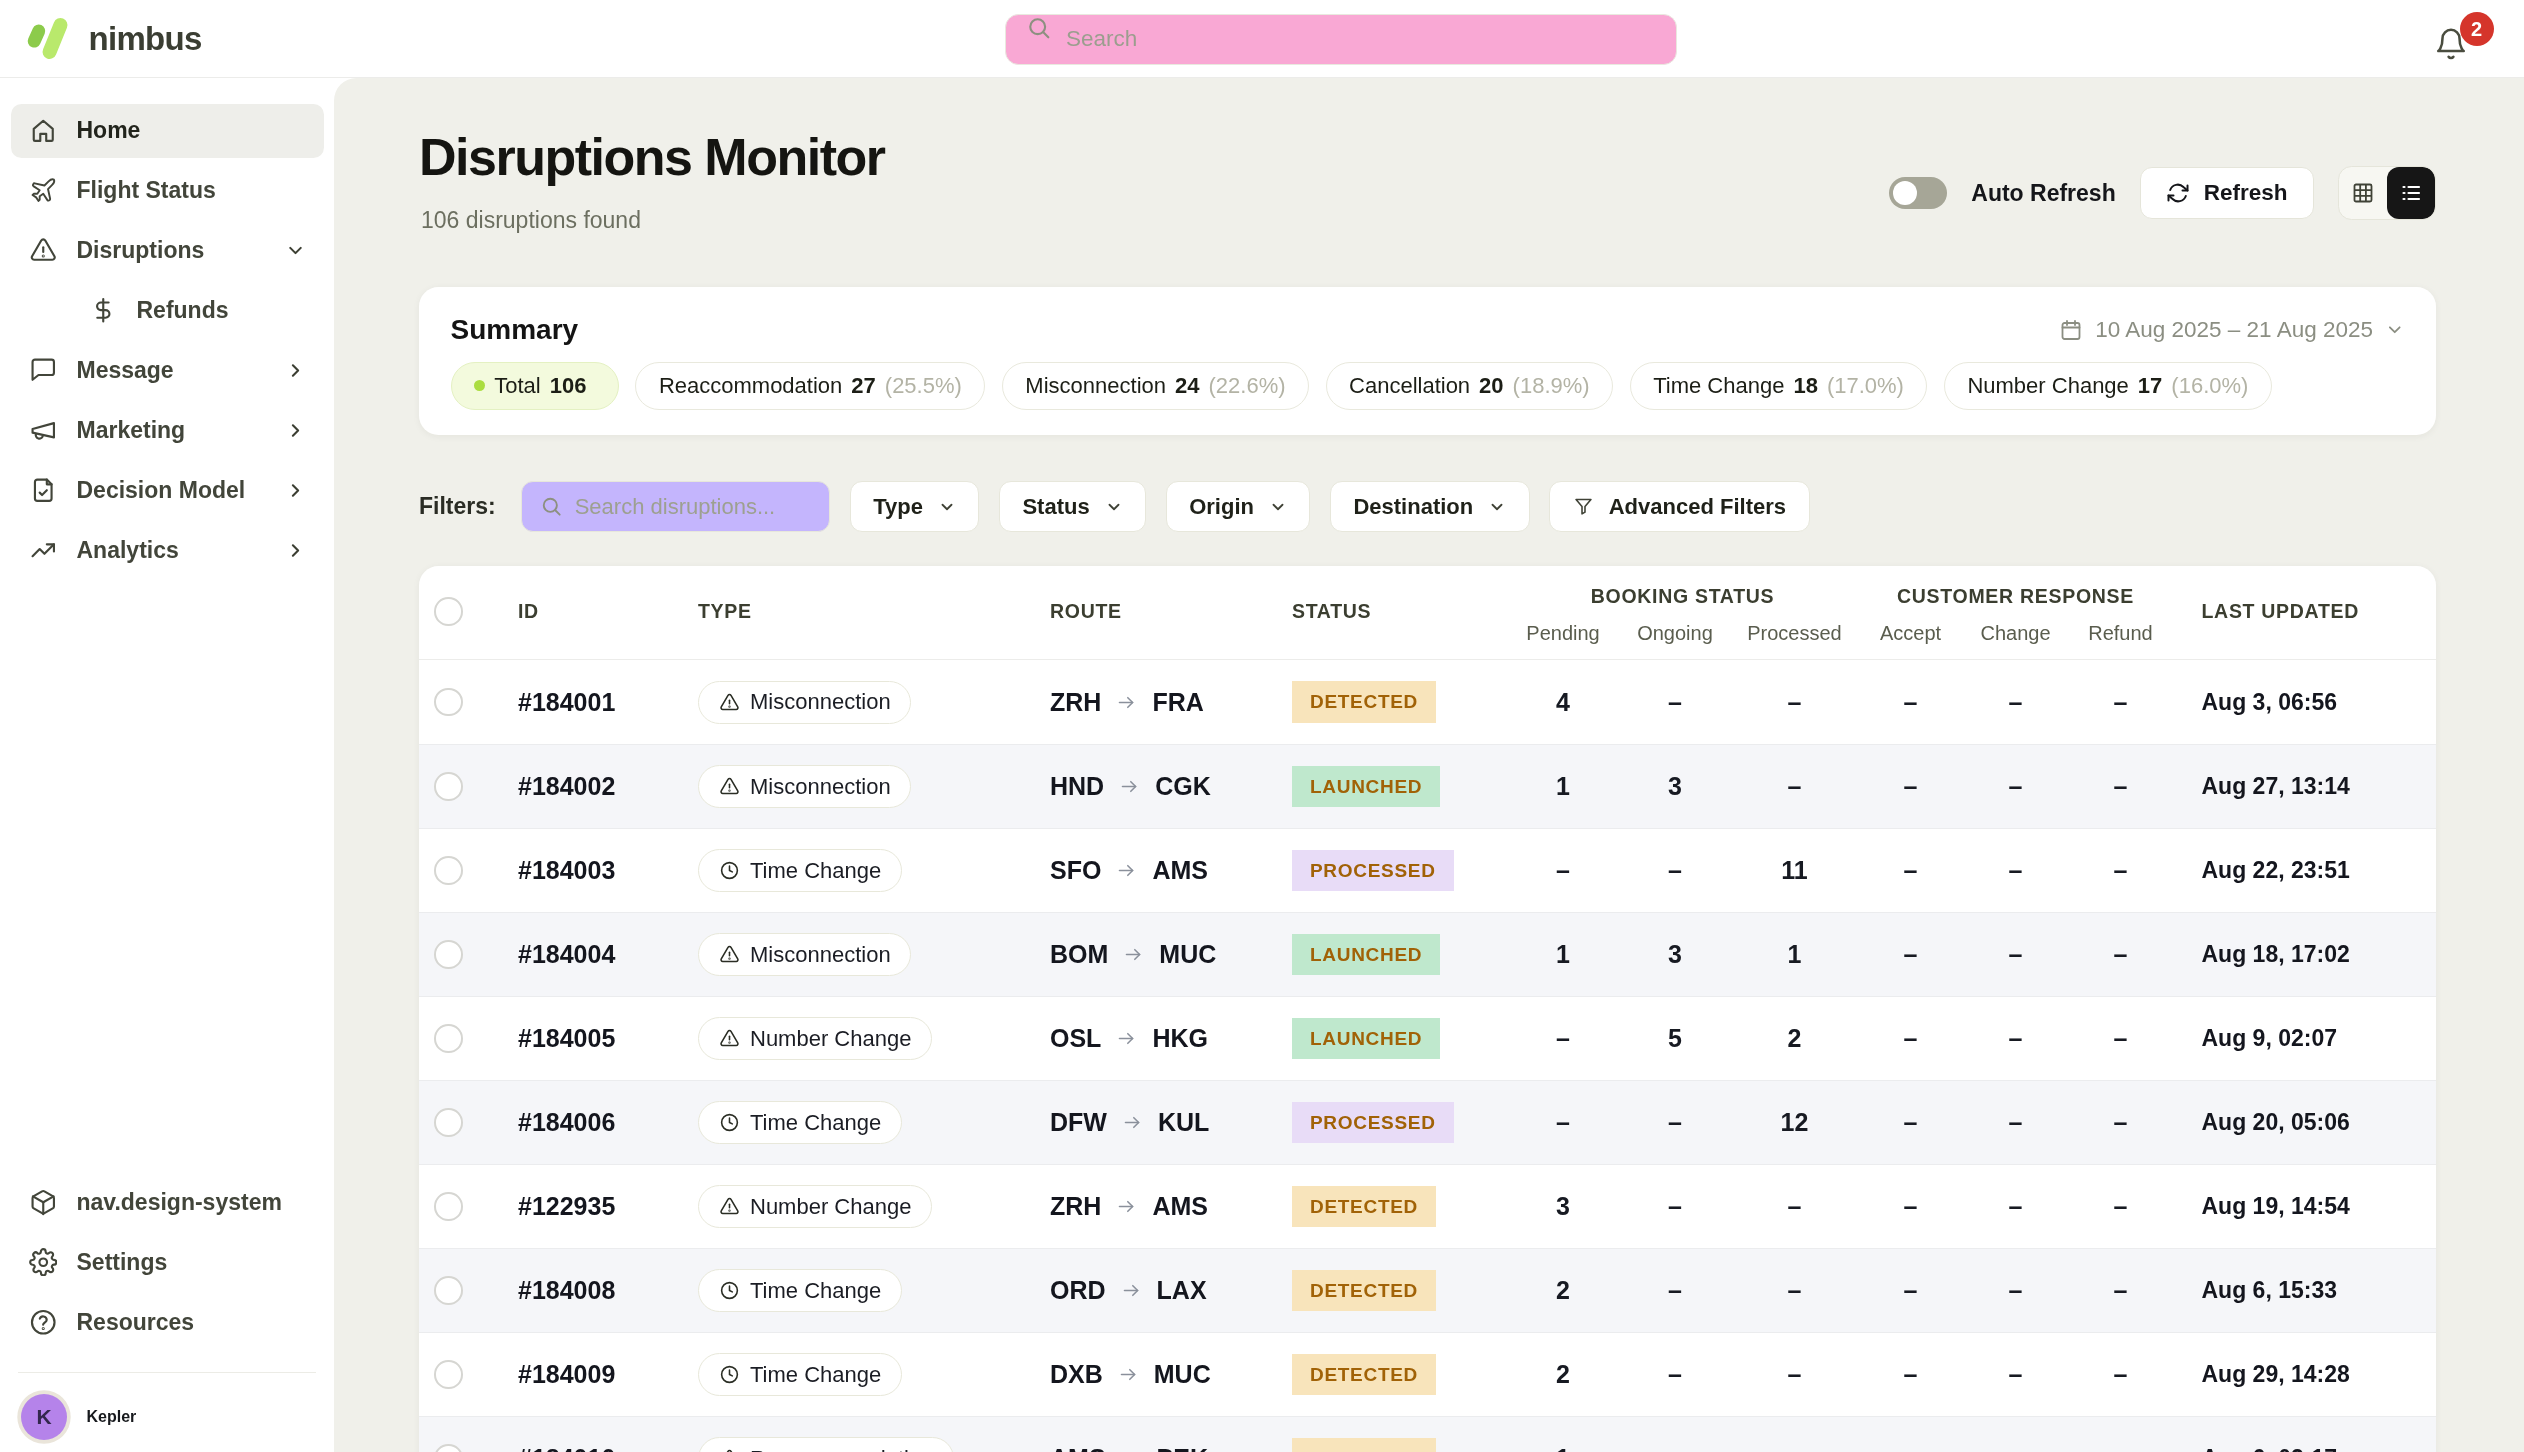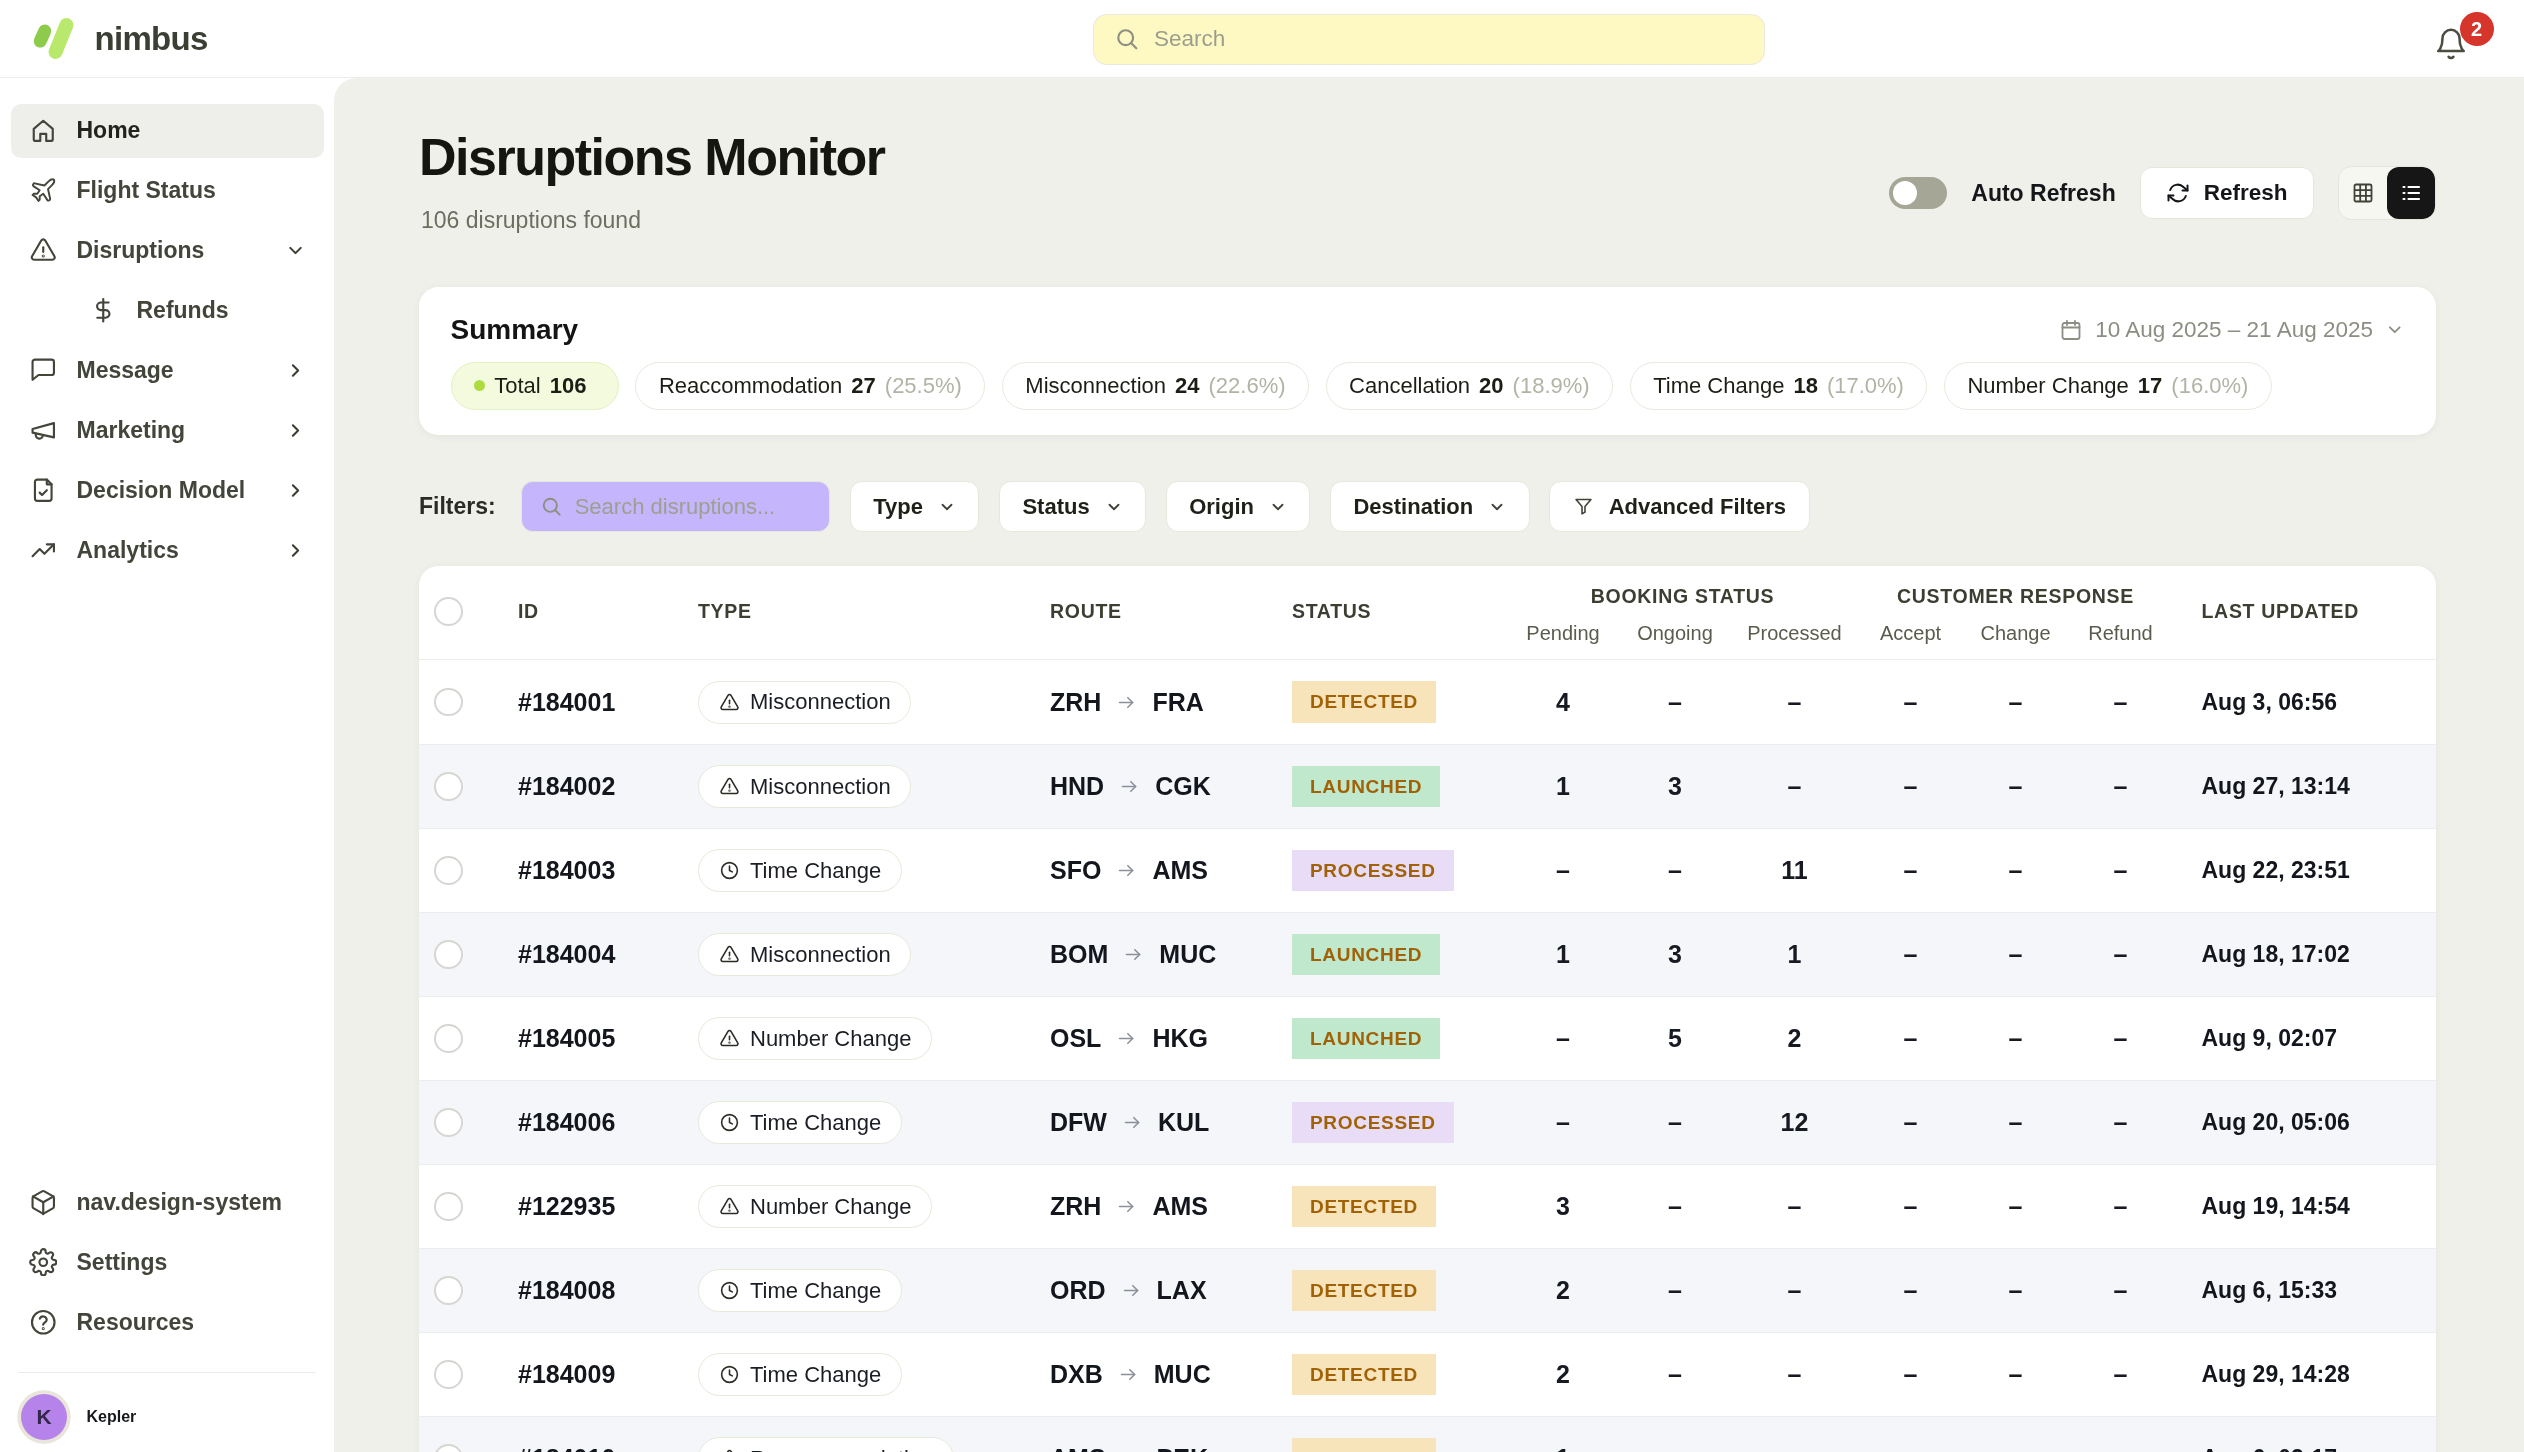--- a/index.html
+++ b/index.html
@@ -2,31 +2,31 @@
 <html style="font-size:12px"><head>
 <meta charset="utf-8">
 <style>
   * { box-sizing: border-box; margin: 0; padding: 0; }
   html,body { width:2525px; height:1453px; overflow:hidden; background:#ffffff;
     font-family:"Liberation Sans", sans-serif; color:#16181d; }
 
   
   .topbar { position:absolute; left:0; top:0; width:2525px; height:78px; background:#fff;
     border-bottom:1.5px solid #ececea; z-index:10; }
-  .brand { position:absolute; left:33px; top:0; height:78px; display:flex; align-items:center; gap:13.5px; }
+  .brand { position:absolute; left:27px; top:0; height:78px; display:flex; align-items:center; gap:13.5px; }
   .logo-mark { position:relative; width:48px; height:48px; }
   .logo-dot { position:absolute; left:3px; top:9px; width:12.7px; height:24px; border-radius:9px;
     background:#8ccb4b; transform:rotate(24deg); }
   .logo-slash { position:absolute; left:21px; top:1.5px; width:14.2px; height:43px; border-radius:9px;
     background:#b9e96c; transform:rotate(22deg); }
   .brand-name { font-size:33px; font-weight:700; color:#3b3e33; letter-spacing:-0.7px; }
 
-  .top-search { position:absolute; left:1093px; top:13.5px; width:672px; height:51px;
-    border:1.5px solid #e9e9df; border-radius:13.5px; background:#fef9c3;
-    display:flex; align-items:center; gap:15px; padding:0 19.5px; }
+  .top-search { position:absolute; left:1005px; top:13.5px; width:672px; height:51px;
+    border:1.5px solid #e9e9df; border-radius:13.5px; background:#f9a8d4;
+    display:flex; gap:15px; padding:0 19.5px; }
   .top-search svg { width:25.5px; height:25.5px; color:#8d9080; flex:none; }
   .top-search input { border:none; outline:none; background:transparent; font-size:22.5px;
     color:#3a3d33; width:100%; font-family:inherit; }
   .top-search input::placeholder { color:#9b9e8e; }
 
   .bell-wrap { position:absolute; right:31.5px; top:16.5px; width:67px; height:52px; cursor:pointer; }
   .bell-wrap svg { position:absolute; left:7.5px; top:10.5px; width:34px; height:34px; color:#4a4d3f; }
   .notif-badge { position:absolute; right:0; top:-4.5px; width:34px; height:34px; border-radius:50%;
     background:#d5352b; color:#fff; font-size:20px; font-weight:700; display:flex;
     align-items:center; justify-content:center; }

